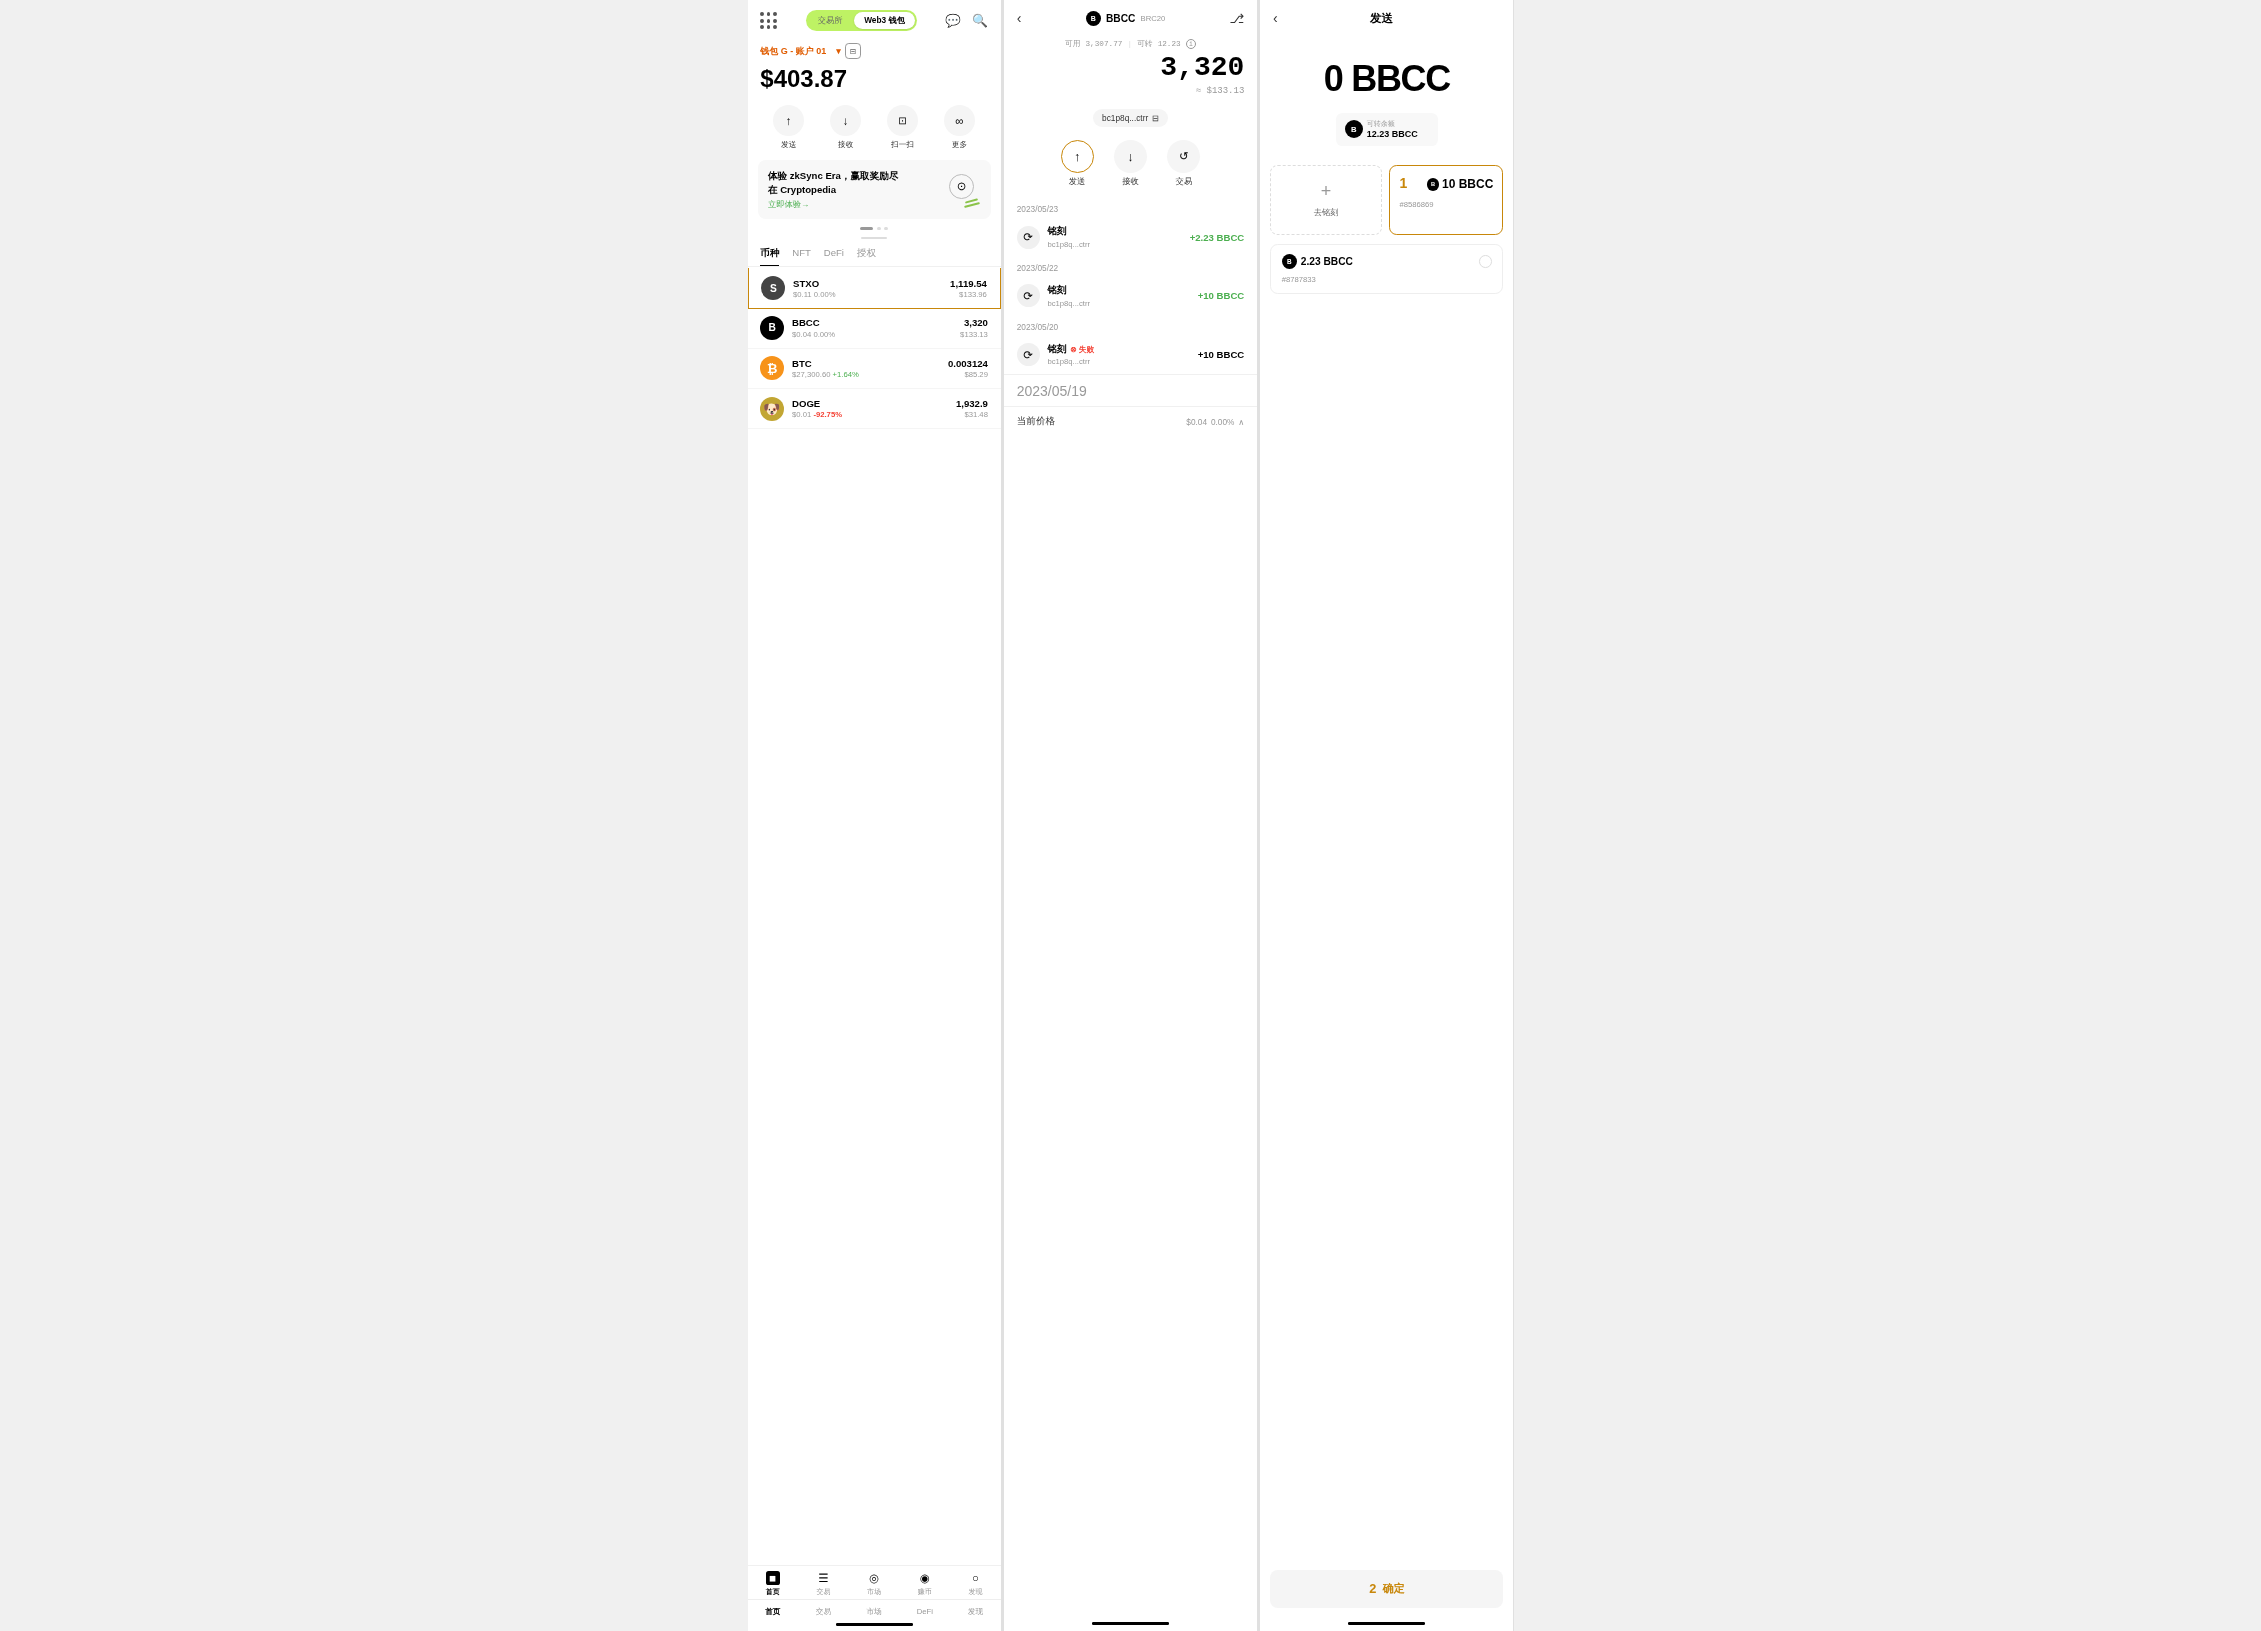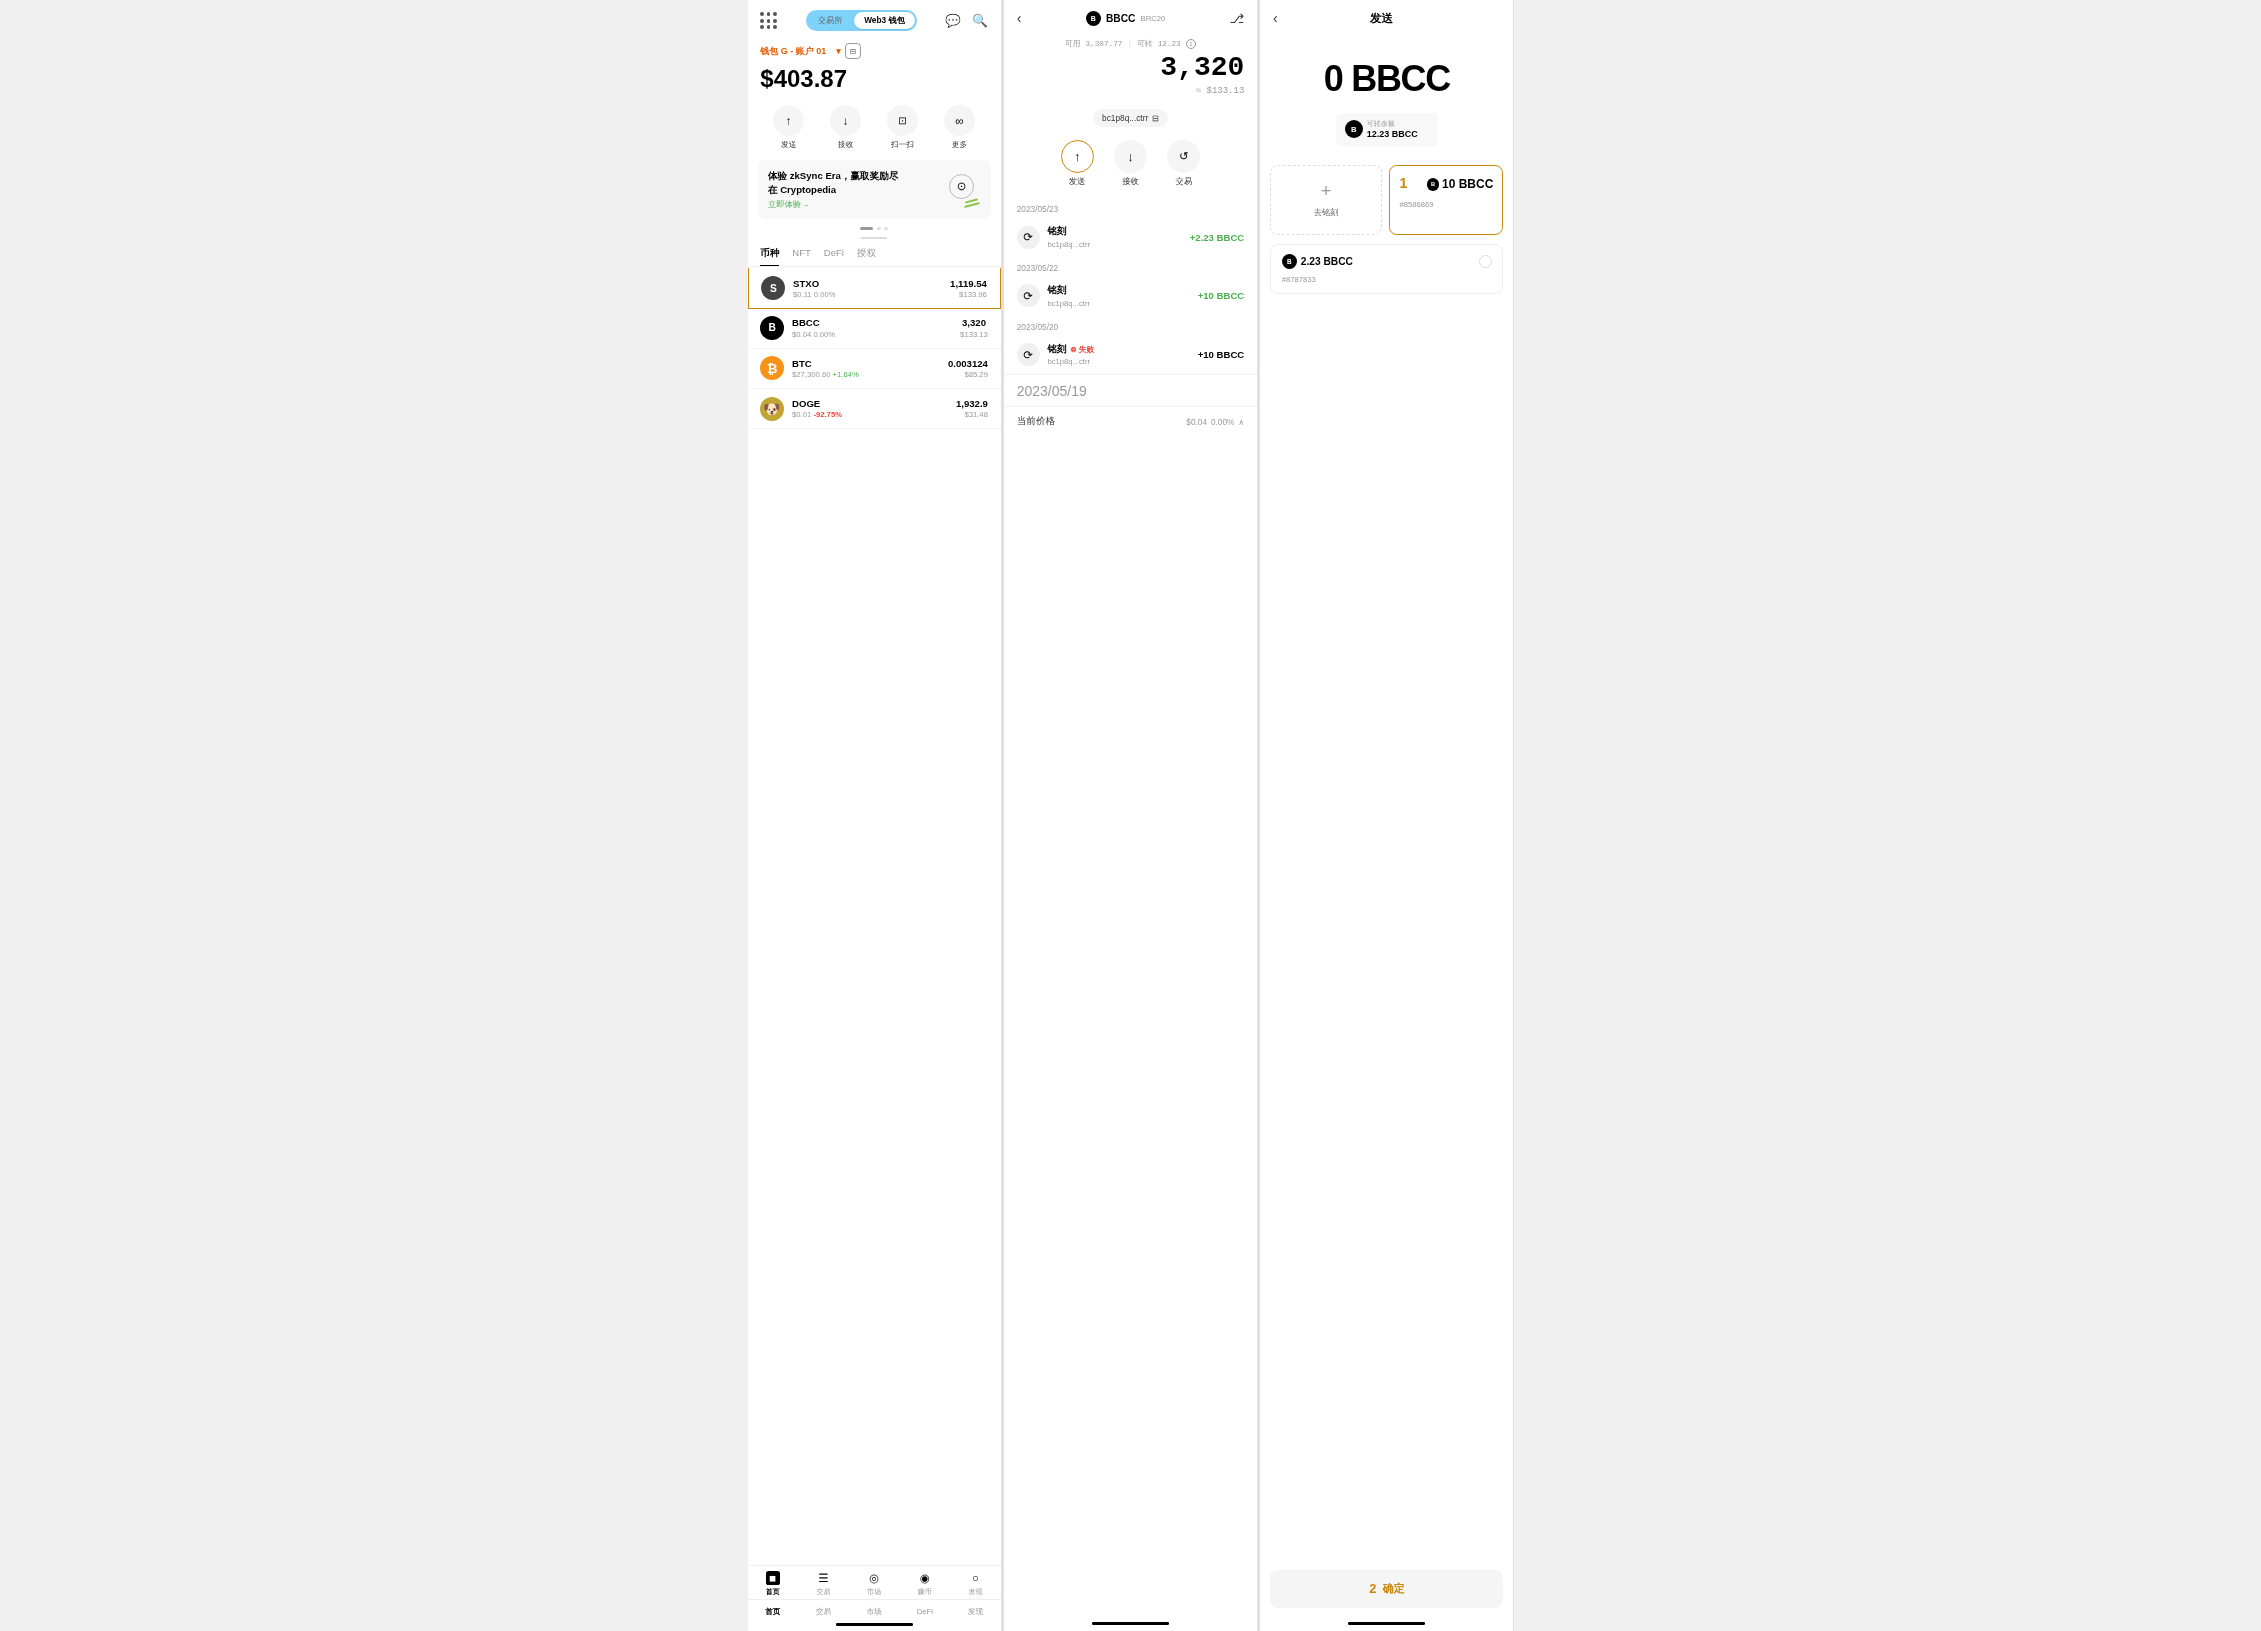--- a/index.html
+++ b/index.html
@@ -40,21 +40,21 @@
       grid-template-columns: repeat(3,3.8px);
       gap: 2.6px;
     }
     .s1-grid-dot {
       width: 3.8px; height: 3.8px;
       border-radius: 50%;
       background: #555;
     }
     .s1-tabs {
       display: flex;
-      background: #7dd3fc;
+      background: #bef264;
       border-radius: 12.8px;
       padding: 1.9px;
       gap: 1.3px;
     }
     .s1-tab {
       padding: 3.2px 10.2px;
       border-radius: 10.2px;
       font-size: 8.3px;
       color: #666;
       cursor: pointer;
@@ -206,21 +206,21 @@
       font-weight: 700;
       color: #fff;
       flex-shrink: 0;
     }
     .s1-coin-info { flex: 1; }
     .s1-coin-name { font-size: 9.6px; font-weight: 600; color: #000; }
     .s1-coin-price { font-size: 7.7px; color: #999; margin-top: 1.3px; }
     .s1-coin-price .up { color: #4caf50; }
     .s1-coin-price .down { color: #f44336; font-weight: bold; }
     .s1-coin-right { text-align: right; }
-    .s1-coin-amount { font-size: 9.6px; font-weight: 600; color: #000; text-align: center; }
+    .s1-coin-amount { font-size: 9.6px; font-weight: 600; color: #000; }
     .s1-coin-value { font-size: 7.7px; color: #999; margin-top: 1.3px; }
     .s1-bottom-nav {
       display: flex;
       border-top: 0.6px solid #f0f0f0;
       padding: 5.1px 0 2.6px;
     }
     .s1-nav-item {
       flex: 1;
       display: flex;
       flex-direction: column;

